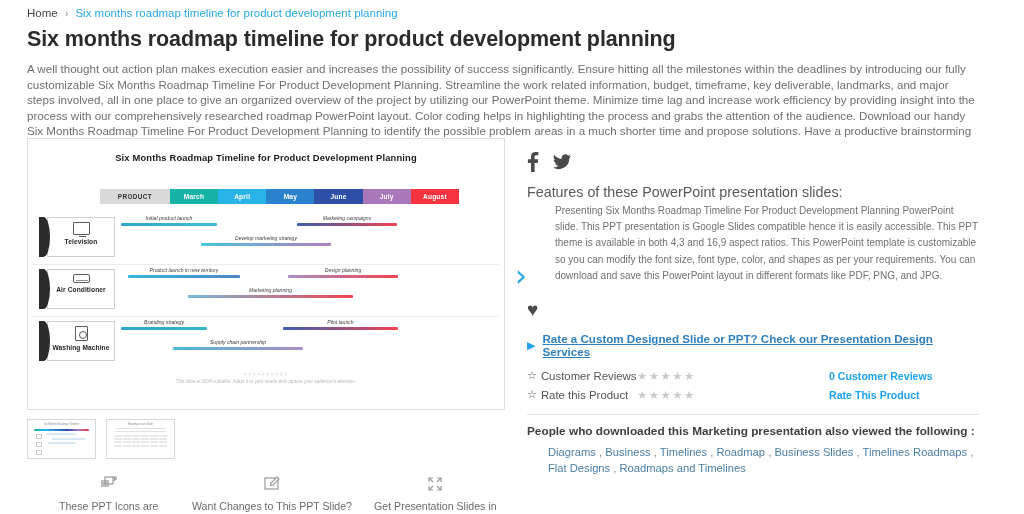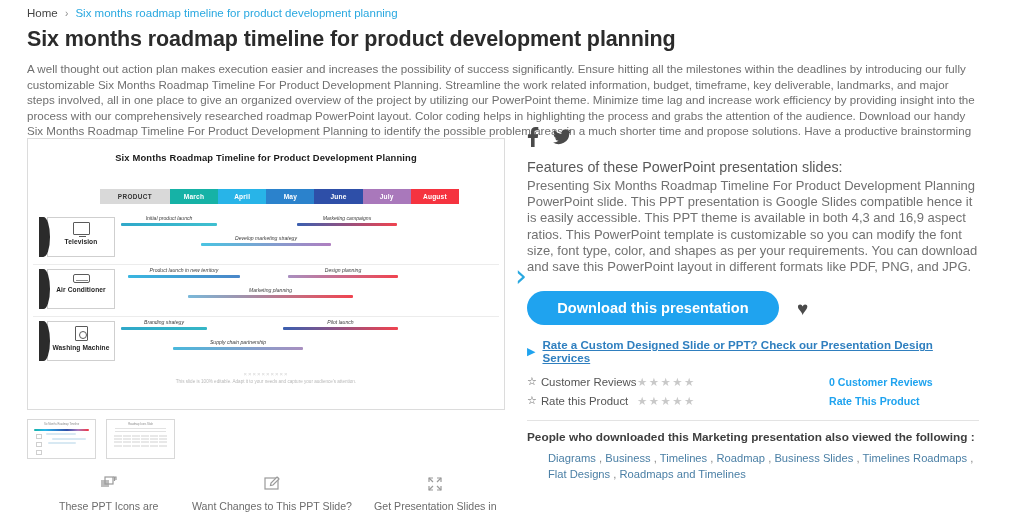--- a/index.html
+++ b/index.html
@@ -229,37 +229,38 @@
     display: block;
     height: 20px;
     margin-bottom: 5px;
     color: #9a9a9a;
   }
   .feat-icon svg { vertical-align: top; }
 
   
   .right-col {
     position: absolute;
-    left: 527px; top: 128px;
+    left: 527px; top: 153px;
     width: 452px;
   }
   .social { display: flex; gap: 14px; align-items: center; height: 22px; }
   .social .s-ico { color: #4a4a4a; cursor: pointer; }
 
   .sec-head {
     margin-top: 9px;
     font-size: 14.3px;
     color: #585858;
     font-weight: normal;
   }
   .sec-body {
     margin-top: 3px;
-    font-size: 13px;
+    font-size: 10px;
     line-height: 16.2px;
     color: #717171;
+    margin-left: 28px;
   }
 
   .dl-row { margin-top: 16px; display: flex; align-items: center; gap: 18px; }
   .dl-btn {
     width: 252px; height: 34px;
     background: #1fa3ef;
     color: #fff;
     border: none;
     border-radius: 17px;
     font-size: 14.6px;
@@ -487,21 +488,20 @@
         <svg width="18" height="16" viewBox="0 0 20 17">
             <path d="M20 2c-.7.3-1.5.6-2.4.7A4.1 4.1 0 0 0 19.4.4c-.8.5-1.7.8-2.6 1A4.1 4.1 0 0 0 9.7 5.2 11.7 11.7 0 0 1 1.4.8a4.1 4.1 0 0 0 1.3 5.5c-.7 0-1.3-.2-1.9-.5a4.1 4.1 0 0 0 3.3 4c-.6.2-1.2.2-1.8.1a4.1 4.1 0 0 0 3.8 2.9A8.3 8.3 0 0 1 0 14.6 11.7 11.7 0 0 0 18 4.7c.8-.6 1.5-1.3 2-2.2z" fill="#4a4a4a"></path>
           </svg>
       </span>
     </div>
 
     <h2 class="sec-head">Features of these PowerPoint presentation slides:</h2>
     <p class="sec-body">Presenting Six Months Roadmap Timeline For Product Development Planning PowerPoint slide. This PPT presentation is Google Slides compatible hence it is easily accessible. This PPT theme is available in both 4,3 and 16,9 aspect ratios. This PowerPoint template is customizable so you can modify the font size, font type, color, and shapes as per your requirements. You can download and save this PowerPoint layout in different formats like PDF, PNG, and JPG.</p>
 
     <div class="dl-row">
-      <button class="dl-btn">Download this presentation</button>
       <span class="heart">♥</span>
     </div>
 
     <div class="custom-row">
       <span class="flag-icon">▶</span>
       <a class="custom-link">Rate a Custom Designed Slide or PPT? Check our Presentation Design Services</a>
     </div>
 
     <div class="rate-tbl">
       <div class="rate-line">

